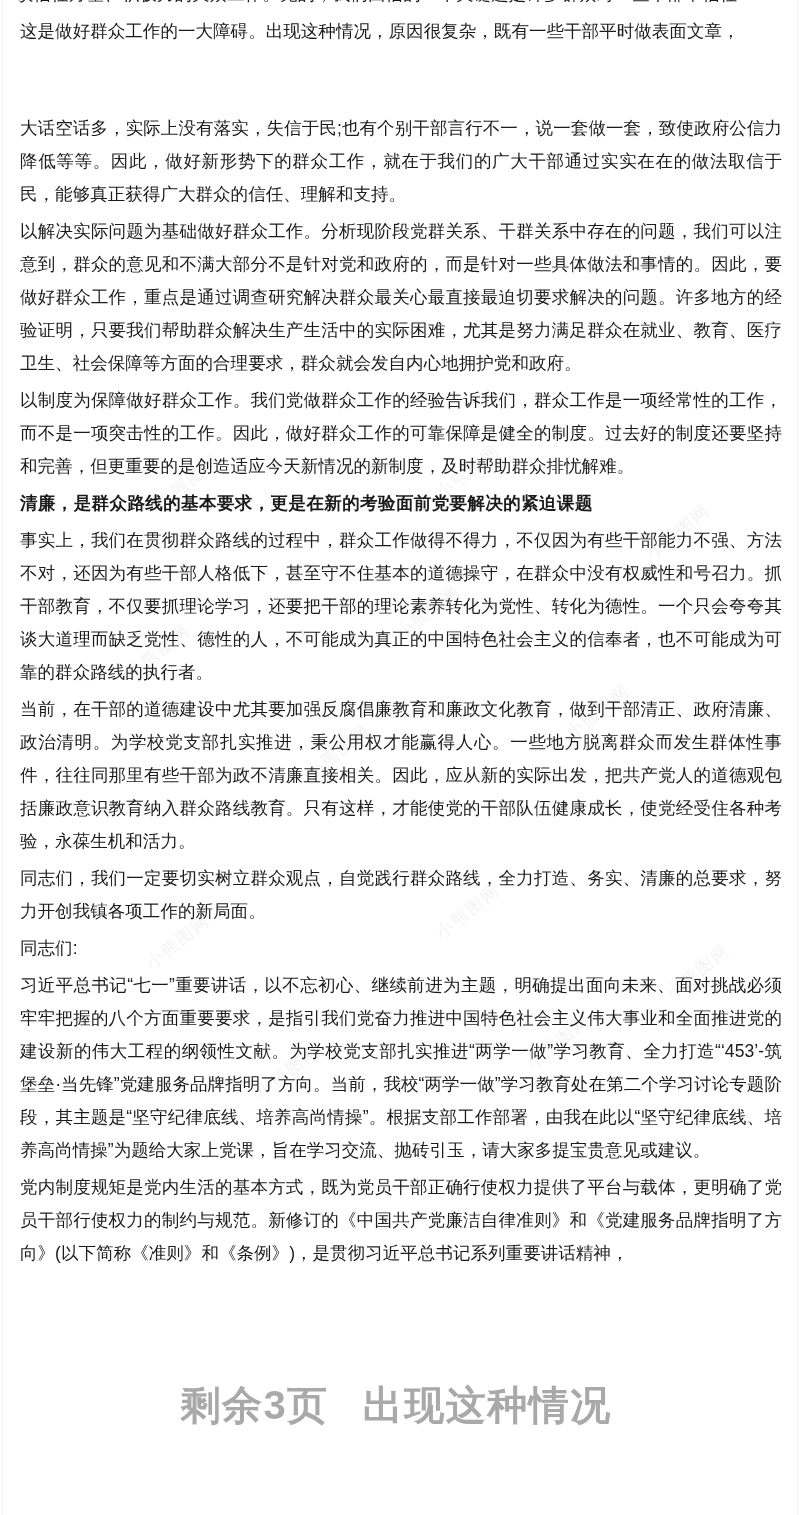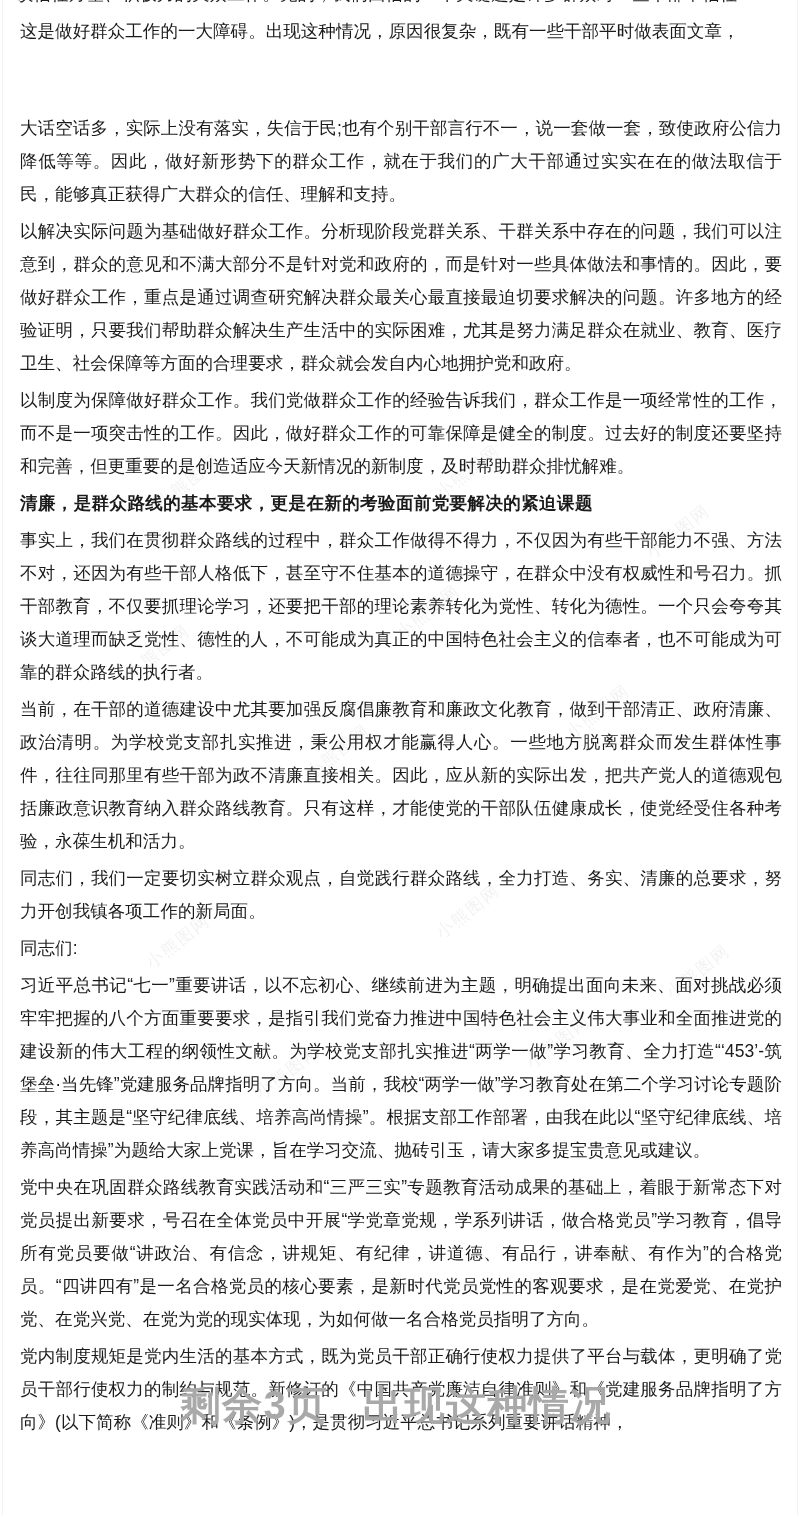--- a/index.html
+++ b/index.html
@@ -147,21 +147,20 @@
 
     <p class="para">大话空话多，实际上没有落实，失信于民;也有个别干部言行不一，说一套做一套，致使政府公信力降低等等。因此，做好新形势下的群众工作，就在于我们的广大干部通过实实在在的做法取信于民，能够真正获得广大群众的信任、理解和支持。</p>
     <p class="para">以解决实际问题为基础做好群众工作。分析现阶段党群关系、干群关系中存在的问题，我们可以注意到，群众的意见和不满大部分不是针对党和政府的，而是针对一些具体做法和事情的。因此，要做好群众工作，重点是通过调查研究解决群众最关心最直接最迫切要求解决的问题。许多地方的经验证明，只要我们帮助群众解决生产生活中的实际困难，尤其是努力满足群众在就业、教育、医疗卫生、社会保障等方面的合理要求，群众就会发自内心地拥护党和政府。</p>
     <p class="para">以制度为保障做好群众工作。我们党做群众工作的经验告诉我们，群众工作是一项经常性的工作，而不是一项突击性的工作。因此，做好群众工作的可靠保障是健全的制度。过去好的制度还要坚持和完善，但更重要的是创造适应今天新情况的新制度，及时帮助群众排忧解难。</p>
     <p class="para bold">清廉，是群众路线的基本要求，更是在新的考验面前党要解决的紧迫课题</p>
     <p class="para">事实上，我们在贯彻群众路线的过程中，群众工作做得不得力，不仅因为有些干部能力不强、方法不对，还因为有些干部人格低下，甚至守不住基本的道德操守，在群众中没有权威性和号召力。抓干部教育，不仅要抓理论学习，还要把干部的理论素养转化为党性、转化为德性。一个只会夸夸其谈大道理而缺乏党性、德性的人，不可能成为真正的中国特色社会主义的信奉者，也不可能成为可靠的群众路线的执行者。</p>
     <p class="para">当前，在干部的道德建设中尤其要加强反腐倡廉教育和廉政文化教育，做到干部清正、政府清廉、政治清明。为学校党支部扎实推进，秉公用权才能赢得人心。一些地方脱离群众而发生群体性事件，往往同那里有些干部为政不清廉直接相关。因此，应从新的实际出发，把共产党人的道德观包括廉政意识教育纳入群众路线教育。只有这样，才能使党的干部队伍健康成长，使党经受住各种考验，永葆生机和活力。</p>
     <p class="para">同志们，我们一定要切实树立群众观点，自觉践行群众路线，全力打造、务实、清廉的总要求，努力开创我镇各项工作的新局面。</p>
     <p class="para">同志们:</p>
     <p class="para">习近平总书记“七一”重要讲话，以不忘初心、继续前进为主题，明确提出面向未来、面对挑战必须牢牢把握的八个方面重要要求，是指引我们党奋力推进中国特色社会主义伟大事业和全面推进党的建设新的伟大工程的纲领性文献。为学校党支部扎实推进“两学一做”学习教育、全力打造“‘453’-筑堡垒·当先锋”党建服务品牌指明了方向。当前，我校“两学一做”学习教育处在第二个学习讨论专题阶段，其主题是“坚守纪律底线、培养高尚情操”。根据支部工作部署，由我在此以“坚守纪律底线、培养高尚情操”为题给大家上党课，旨在学习交流、抛砖引玉，请大家多提宝贵意见或建议。</p>
-    <p class="para">党中央在巩固群众路线教育实践活动和“三严三实”专题教育活动成果的基础上，着眼于新常态下对党员提出新要求，号召在全体党员中开展“学党章党规，学系列讲话，做合格党员”学习教育，倡导所有党员要做“讲政治、有信念，讲规矩、有纪律，讲道德、有品行，讲奉献、有作为”的合格党员。“四讲四有”是一名合格党员的核心要素，是新时代党员党性的客观要求，是在党爱党、在党护党、在党兴党、在党为党的现实体现，为如何做一名合格党员指明了方向。</p>
     <p class="para">党内制度规矩是党内生活的基本方式，既为党员干部正确行使权力提供了平台与载体，更明确了党员干部行使权力的制约与规范。新修订的《中国共产党廉洁自律准则》和《党建服务品牌指明了方向》(以下简称《准则》和《条例》)，是贯彻习近平总书记系列重要讲话精神，</p>
 
   </div>
 
   <div class="footer-notice">
     <span>剩余3页</span>
     <span>出现这种情况</span>
   </div>
 
 </div>

